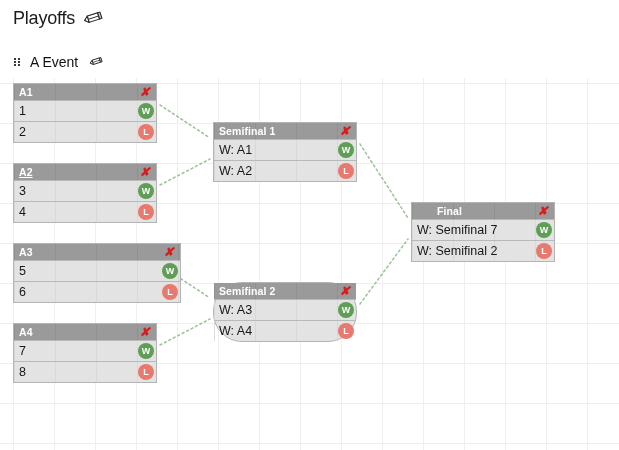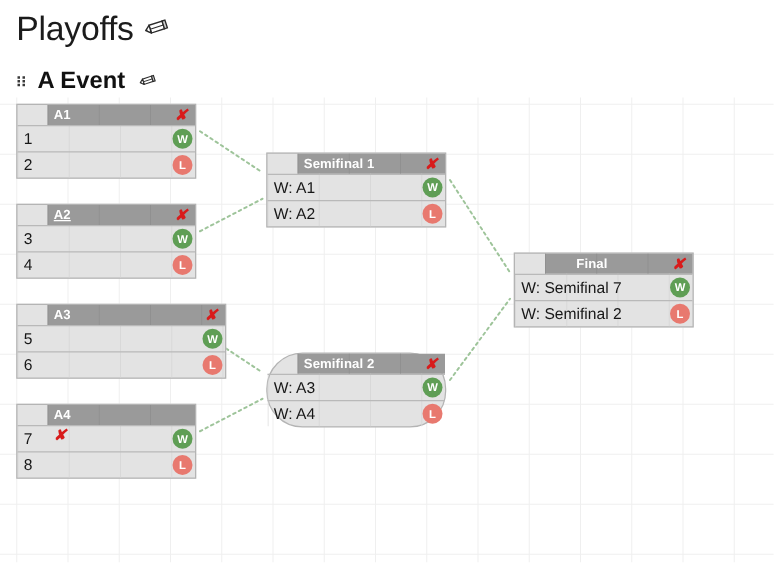--- a/index.html
+++ b/index.html
@@ -13,21 +13,21 @@
   #root {
     position: relative;
     width: 619px; height: 450px;
     background: #ffffff;
   }
 
   
   .page-title {
     position: absolute;
     left: 13px; top: 8px;
-    font-size: 27px;
+    font-size: 18px;
     font-weight: 400;
     color: #1b1b1b;
     letter-spacing: -0.2px;
     white-space: nowrap;
     display: flex;
     align-items: center;
     gap: 8px;
   }
   .pencil {
     display: inline-block;
@@ -50,22 +50,22 @@
     width: 9px; height: 10px;
     position: relative;
   }
   .grip-icon i {
     position: absolute;
     width: 2px; height: 2px;
     background: #3a3a3a;
     border-radius: 0;
   }
   .event-label {
-    font-size: 19px;
-    font-weight: bold;
+    font-size: 14px;
+    font-weight: normal;
     color: #111;
   }
 
   
   #canvas {
     position: absolute;
     left: 0px; top: 78px;
     width: 619px; height: 372px;
     background-color: #ffffff;
     background-image:
@@ -91,27 +91,26 @@
     background: #e3e3e3;
     box-shadow: 0 0 0 0 rgba(0,0,0,0);
     font-size: 12px;
     color: #1a1a1a;
   }
   .box-header {
     height: 16px;
     background: #9a9a9a;
     color: #ffffff;
     display: flex;
-    align-items: flex-start;
+    align-items: flex-end;
     justify-content: space-between;
     padding: 0 4px 0 5px;
     font-size: 10.5px;
     font-weight: bold;
     letter-spacing: 0.1px;
-    margin-left: 24px;
   }
   .box-header .title { line-height: 16px; }
   .close-x {
     color: #d81b1b;
     font-weight: bold;
     font-style: italic;
     font-size: 12px;
     line-height: 16px;
     cursor: pointer;
     padding-right: 2px;
@@ -260,21 +259,21 @@
           <div class="box-row">
             <span class="row-text">5</span>
             <span class="badge w">W</span>
           </div>
           <div class="box-row">
             <span class="row-text">6</span>
             <span class="badge l">L</span>
           </div>
         </div>
         <div class="box" style="left: 13px; top: 245px; width: 144px;">
-          <div class="box-header" style="position: relative; flex-direction: column;">
+          <div class="box-header" style="position: relative;">
             <div class="hgrid"></div>
             <span class="title" style="position: relative;">A4</span>
             <span class="close-x" style="position: relative;">✘</span>
           </div>
           <div class="box-grid"></div>
           <div class="box-row">
             <span class="row-text">7</span>
             <span class="badge w">W</span>
           </div>
           <div class="box-row">

